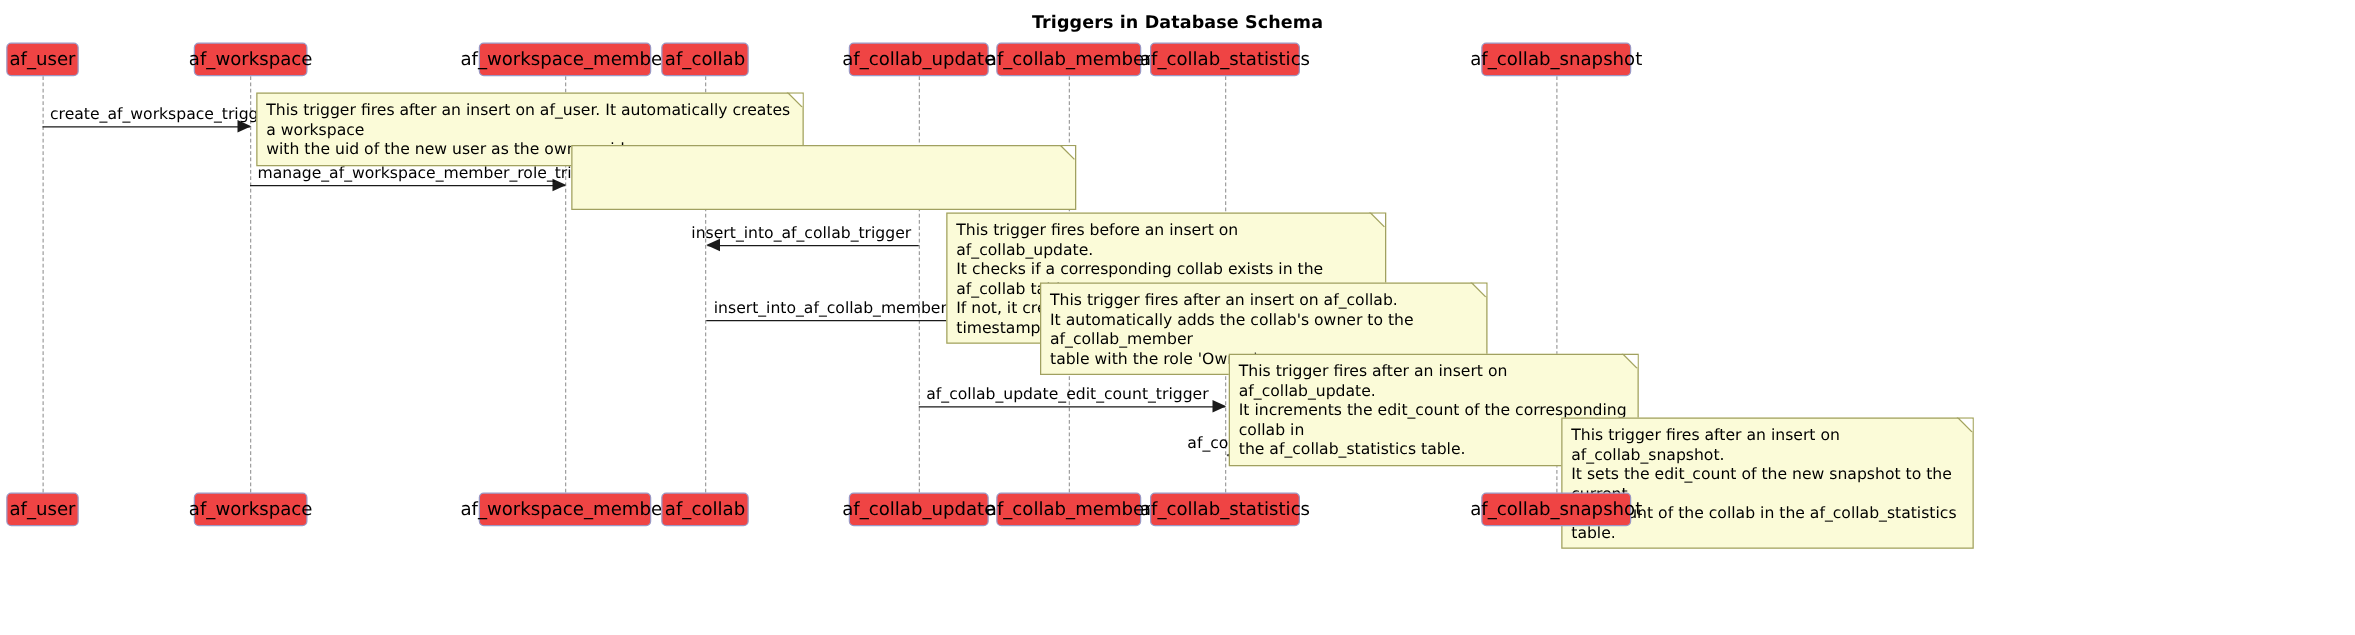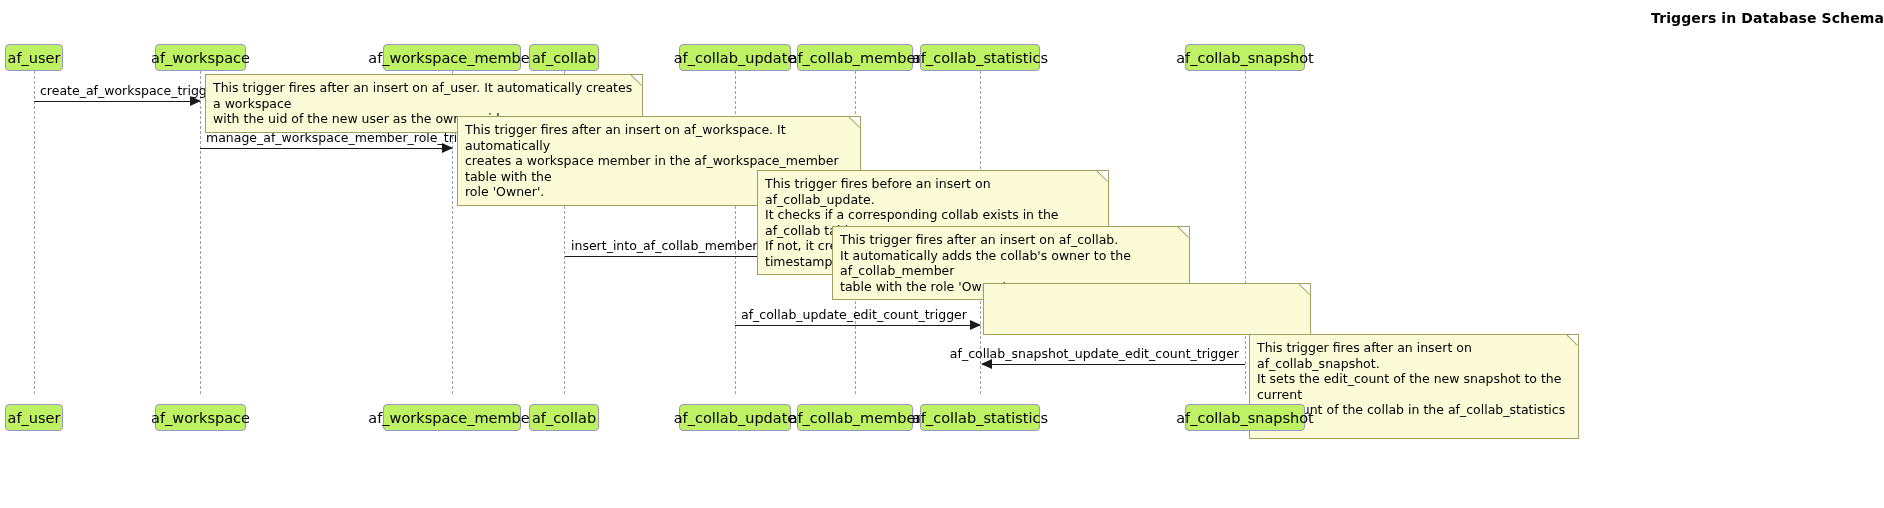--- a/index.html
+++ b/index.html
@@ -15,48 +15,47 @@
     width: 1884px;
     height: 508px;
     background: #ffffff;
     overflow: hidden;
   }
   .title {
     position: absolute;
     top: 10px;
     left: 0;
     width: 1884px;
-    text-align: right;
+    text-align: center;
     font-size: 14px;
     font-weight: bold;
     color: #000000;
     letter-spacing: 0.1px;
   }
   .lifeline-line {
     position: absolute;
     width: 0;
     border-left: 1px dashed #A0A0A0;
     top: 62px;
     height: 332px;
   }
   .participant {
     position: absolute;
     box-sizing: border-box;
     height: 27px;
-    background: #bef264;
+    background: #ef4444;
     border: 1px solid #9B97C4;
     border-radius: 4px;
     display: flex;
     align-items: center;
     justify-content: center;
     font-size: 14.5px;
     color: #000000;
     padding: 0 9px;
     white-space: nowrap;
-    margin-top: 10px;
   }
   .message {
     position: absolute;
     height: 1px;
     background: #1a1a1a;
   }
   .arrow-head {
     position: absolute;
     width: 0;
     height: 0;
@@ -159,30 +158,30 @@
         <div class="msg-label lbl-left">af_collab_update_edit_count_trigger</div>
       </div>
       <div class="message" style="left: 982px; top: 364px; width: 263px;">
         <div class="arrow-head left"></div>
         <div class="msg-label lbl-right">af_collab_snapshot_update_edit_count_trigger</div>
       </div>
     </div>
   <div id="notes">
       <div class="note" style="left: 205px; top: 74px; width: 438px; min-height: 36px;"><div>This trigger fires after an insert on af_user. It automatically creates a workspace
 with the uid of the new user as the owner_uid.</div><div class="note-fold"></div><div class="note-fold-edge"></div></div>
-      <div class="note" style="left: 457px; top: 116px; width: 404px; min-height: 52px;"><div>This trigger fires after an insert on af_workspace. It automatically
-creates a workspace member in the af_workspace_member table with the
-role 'Owner'.</div><div class="note-fold"></div><div class="note-fold-edge"></div></div>
+      <div class="note" style="left: 457px; top: 116px; width: 404px; min-height: 52px;"><div class="note-fold"></div><div class="note-fold-edge"></div></div>
       <div class="note" style="left: 757px; top: 170px; width: 352px; min-height: 52px;"><div>This trigger fires before an insert on af_collab_update.
 It checks if a corresponding collab exists in the af_collab table.
 If not, it creates one with the oid, uid, and current timestamp.</div><div class="note-fold"></div><div class="note-fold-edge"></div></div>
       <div class="note" style="left: 832px; top: 226px; width: 358px; min-height: 52px;"><div>This trigger fires after an insert on af_collab.
 It automatically adds the collab's owner to the af_collab_member
 table with the role 'Owner'.</div><div class="note-fold"></div><div class="note-fold-edge"></div></div>
-      <div class="note" style="left: 983px; top: 283px; width: 328px; min-height: 52px;"><div class="note-fold"></div><div class="note-fold-edge"></div></div>
+      <div class="note" style="left: 983px; top: 283px; width: 328px; min-height: 52px;"><div>This trigger fires after an insert on af_collab_update.
+It increments the edit_count of the corresponding collab in
+the af_collab_statistics table.</div><div class="note-fold"></div><div class="note-fold-edge"></div></div>
       <div class="note" style="left: 1249px; top: 334px; width: 330px; min-height: 52px;"><div>This trigger fires after an insert on af_collab_snapshot.
 It sets the edit_count of the new snapshot to the current
 edit_count of the collab in the af_collab_statistics table.</div><div class="note-fold"></div><div class="note-fold-edge"></div></div>
     </div>
   <div id="participants-top">
       <div class="participant" style="left: 5px; top: 34px; width: 58px;">af_user</div>
       <div class="participant" style="left: 155px; top: 34px; width: 91px;">af_workspace</div>
       <div class="participant" style="left: 383px; top: 34px; width: 138px;">af_workspace_member</div>
       <div class="participant" style="left: 529px; top: 34px; width: 70px;">af_collab</div>
       <div class="participant" style="left: 679px; top: 34px; width: 112px;">af_collab_update</div>

